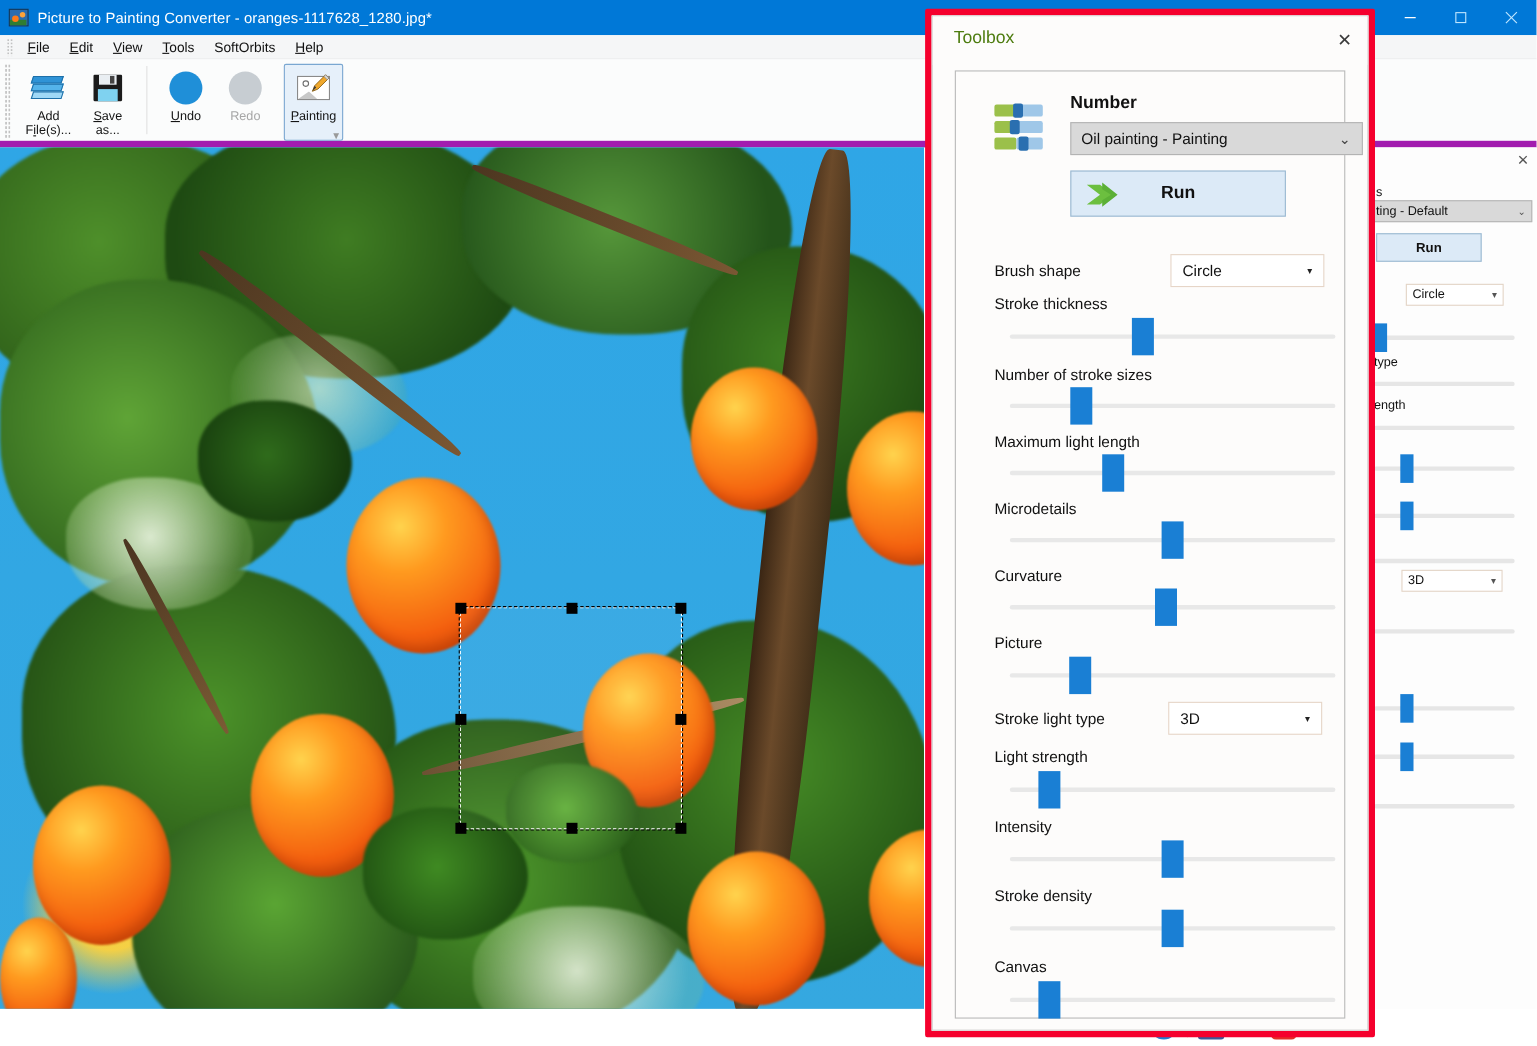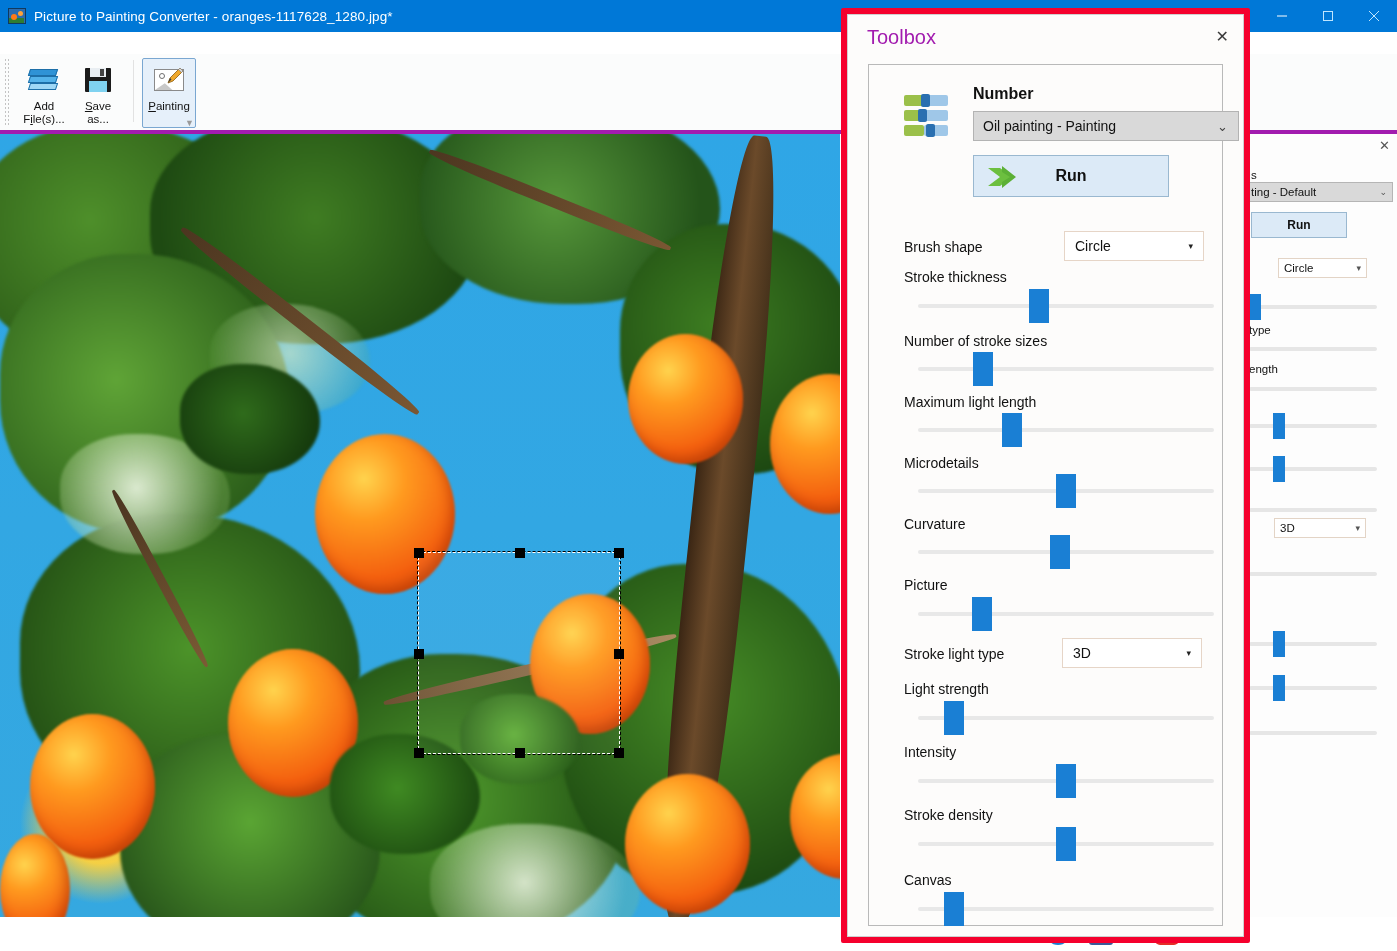--- a/index.html
+++ b/index.html
@@ -33,21 +33,21 @@
   }
   .menubar .grip{ width:6px; height:16px;
     background-image:radial-gradient(#b9b9b9 1px, transparent 1px);
     background-size:3px 3px; margin-right:4px; opacity:.85;}
   .menu-item{ font-size:12.5px; color:#111; padding:2px 9px; white-space:nowrap;}
   .menu-item u{ text-decoration:underline; }
 
   
   .ribbon{
     position:absolute; left:0; top:54px; width:1397px; height:80px;
-    background:#fbfcfc; border-bottom:4px solid #a21caf;
+    background:#fbfcfc; border-bottom:6px solid #a21caf;
     display:flex; align-items:flex-start;
   }
   .rgrip{ width:6px; height:68px; margin:4px 3px 0 4px;
     background-image:radial-gradient(#c3c3c3 1px, transparent 1px);
     background-size:3px 4px;}
   .rgroup{ display:flex; align-items:flex-start; height:78px; padding:4px 4px 0 4px; position:relative;}
   .rsep{ width:1px; height:62px; background:#e2e2e2; margin:6px 4px 0 4px;}
   .rbtn{
     width:54px; min-height:70px; display:flex; flex-direction:column; align-items:center;
     padding-top:6px; border:1px solid transparent; border-radius:2px;
@@ -153,21 +153,21 @@
   
   .redbox{
     position:absolute; left:841px; top:8px; width:409px; height:935px;
     border:6px solid #f5002d; background:#ffffff; border-radius:2px;
   }
   .dialog{
     position:absolute; left:0; top:0; width:397px; height:923px;
     background:#fdfcfb; border:1px solid #cfcfcf;
   }
   .dlg-title{ position:absolute; left:0; top:0; width:395px; height:44px; background:#fdfcfb;}
-  .dlg-title .t{ position:absolute; left:19px; top:11px; font-size:20px; color:#a21caf; }
+  .dlg-title .t{ position:absolute; left:19px; top:11px; font-size:16px; color:#4d7c0f; }
   .dlg-title .x{ position:absolute; right:14px; top:12px; font-size:16px; color:#3b3b3b; }
   .dlg-body{
     position:absolute; left:20px; top:49px; width:355px; height:862px;
     border:1px solid #b9b9b9; background:#fdfcfb;
   }
   .presets-ico{ position:absolute; left:35px; top:30px; width:44px; height:42px;}
   .pi-row{ position:absolute; height:11px; width:44px; }
   .pi-left{ position:absolute; left:0; top:0; width:20px; height:11px; background:#9bc04a; border-radius:2px;}
   .pi-right{ position:absolute; right:0; top:0; width:24px; height:11px; background:#9fc7e8; border-radius:2px;}
   .pi-knob{ position:absolute; top:-1px; width:9px; height:13px; background:#2a6fb0; border-radius:2px;}
@@ -221,20 +221,29 @@
       </div>
       <div class="winbtn">
         <svg width="12" height="12" viewBox="0 0 12 12">
             <line x1="1" y1="1" x2="11" y2="11" stroke="#bfe6ff" stroke-width="1"></line>
             <line x1="11" y1="1" x2="1" y2="11" stroke="#bfe6ff" stroke-width="1"></line>
           </svg>
       </div>
     </div>
   </div>
 
+  <div class="menubar">
+    <div class="grip"></div>
+    <div class="menu-item"><u>F</u><span>ile</span></div>
+    <div class="menu-item"><u>E</u>dit</div>
+    <div class="menu-item"><u>V</u>iew</div>
+    <div class="menu-item"><u>T</u>ools</div>
+    <div class="menu-item">SoftOrbits</div>
+    <div class="menu-item"><u>H</u>elp</div>
+  </div>
 
   <div class="ribbon">
     <div class="rgrip"></div>
 
     <div class="rgroup">
       <div class="rbtn">
         <div class="ico ic-add">
           <div class="f1"></div>
             <div class="f2"></div>
             <div class="f3"></div>
@@ -253,20 +262,42 @@
         </div>
         <div class="lbl">
           <span><u>S</u>ave</span><br>
           <span>as...</span>
         </div>
       </div>
     </div>
 
     <div class="rsep"></div>
 
+    <div class="rgroup">
+      <div class="rbtn">
+        <div class="ico">
+          <div class="ic-circ blue" style="position:absolute;left:2px;top:0;"></div>
+          <svg class="arw" viewBox="0 0 30 30" style="left:2px;">
+            <path d="M19 9 L11 15 L19 21 Z" fill="#ffffff"></path>
+            <rect x="17" y="13" width="6" height="4" fill="#ffffff"></rect>
+          </svg>
+        </div>
+        <div class="lbl"><u>U</u>ndo</div>
+      </div>
+      <div class="rbtn">
+        <div class="ico">
+          <div class="ic-circ gray" style="position:absolute;left:2px;top:0;"></div>
+          <svg class="arw" viewBox="0 0 30 30" style="left:2px;">
+            <path d="M11 9 L19 15 L11 21 Z" fill="#ffffff"></path>
+            <rect x="7" y="13" width="6" height="4" fill="#ffffff"></rect>
+          </svg>
+        </div>
+        <div class="lbl dis">Redo</div>
+      </div>
+    </div>
 
     <div class="rgroup">
       <div class="rbtn sel">
         <div class="ico ic-paint">
           <div class="frame"></div>
             <div class="hill"></div>
             <div class="sun"></div>
           <svg class="pencil" viewBox="0 0 20 20">
             <path d="M3 17 L5 12 L15 2 L18 5 L8 15 Z" fill="#f0a82c" stroke="#8a5d10" stroke-width="0.8"></path>
             <path d="M15 2 L18 5 L16.5 6.5 L13.5 3.5 Z" fill="#d9d9d9" stroke="#7d7d7d" stroke-width="0.6"></path>

